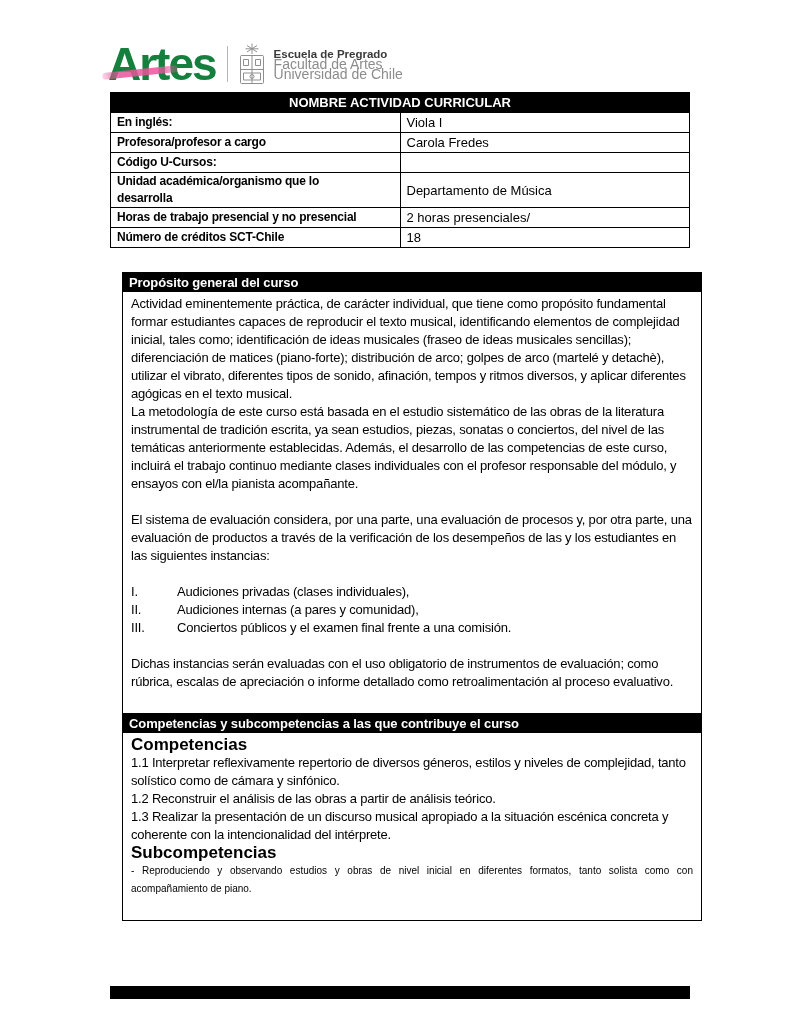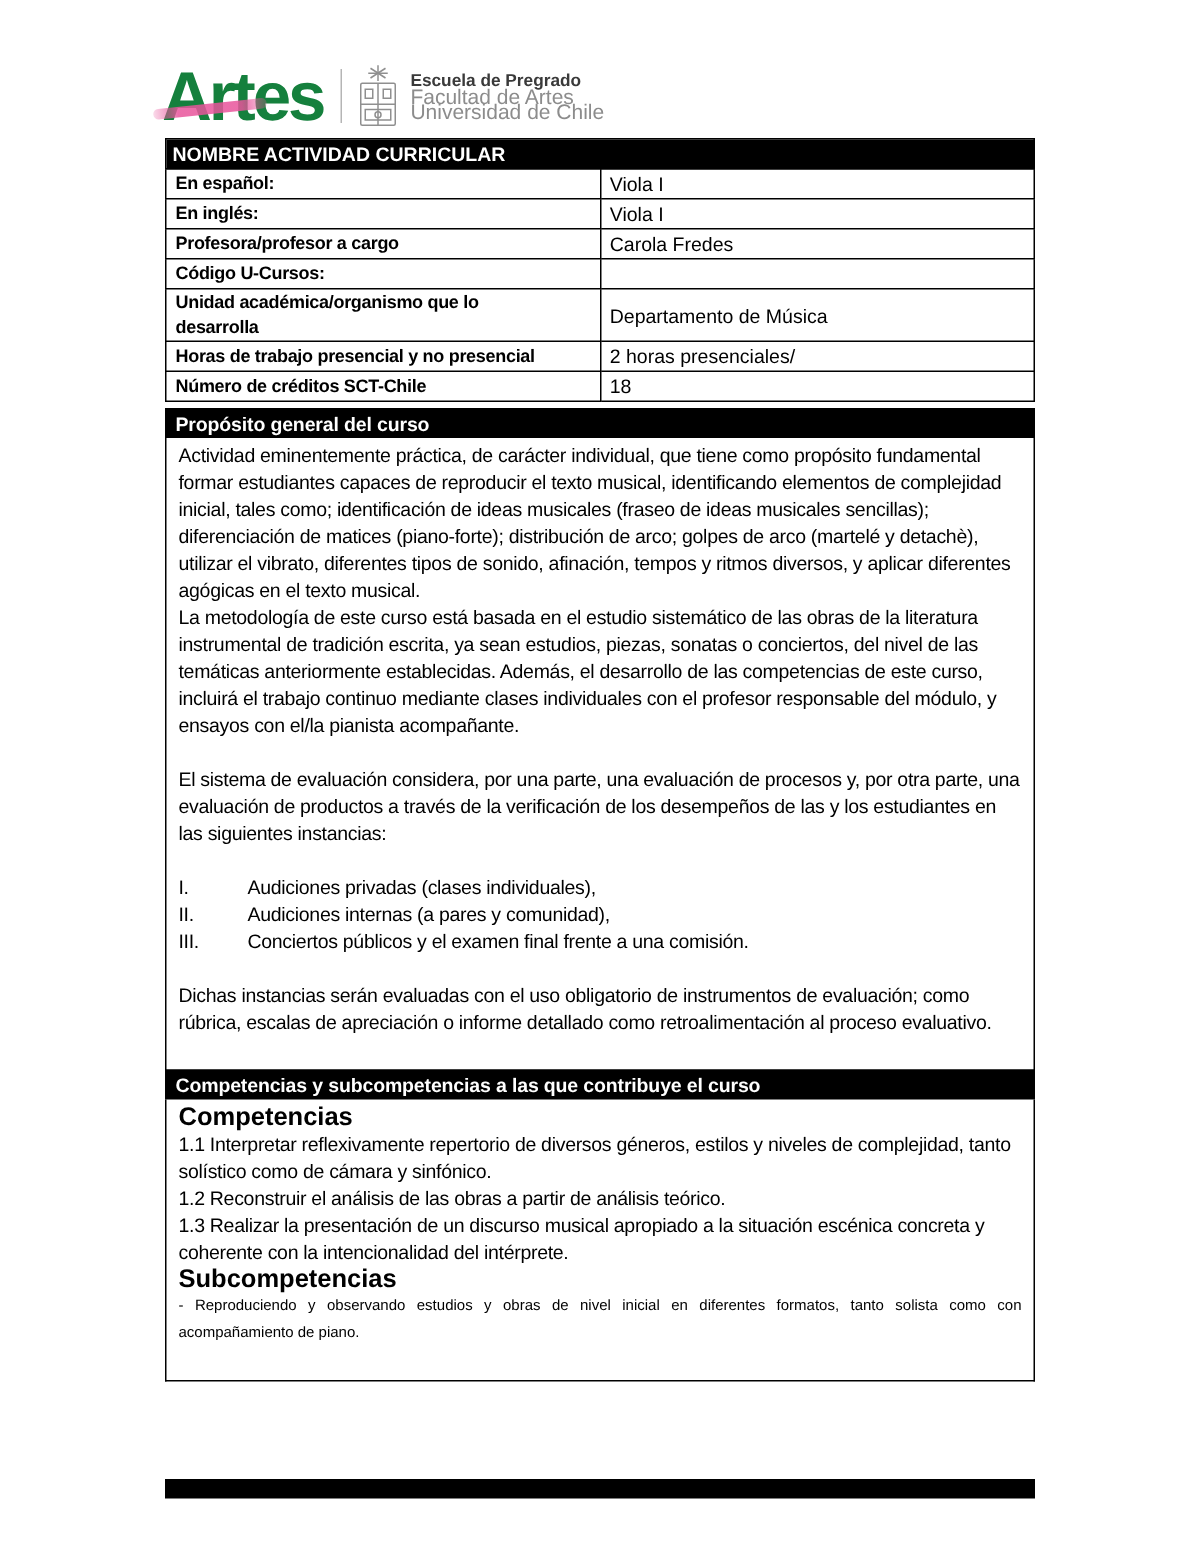--- a/index.html
+++ b/index.html
@@ -28,30 +28,30 @@
   .org-main{font-size:11.5px;font-weight:700;color:#3a3a3a;line-height:12px;}
   .org-sub{font-size:14px;color:#8c8c8c;line-height:9.5px;}
 
   
   .info-table{
     position:absolute;left:110px;top:92px;width:580px;
     border-collapse:collapse;table-layout:fixed;
   }
   .info-table th,.info-table td{border:1.6px solid #000;}
   .tbl-head{
-    background:#000;color:#fff;text-align:left;
-    font-size:13px;font-weight:700;padding:2px 4px;height:15px;letter-spacing:0;
+    background:#000;color:#fff;text-align:center;
+    font-size:13px;font-weight:700;padding:2px 18px;height:15px;letter-spacing:0;
   }
   .info-table td{padding:0 6px;line-height:17px;height:19px;vertical-align:middle;}
   td.lbl{width:298px;font-weight:700;font-size:12px;letter-spacing:-0.2px;}
   td.lbl.prewrap{white-space:pre-line;}
   td.val{font-size:13px;}
 
   
-  .section{position:absolute;left:110px;width:580px;}
+  .section{position:absolute;left:122px;width:580px;}
   .bar{
     background:#000;color:#fff;font-weight:700;font-size:13px;
     padding:3px 7px 2px;letter-spacing:-0.1px;
   }
   .section-body{
     border:1.6px solid #000;border-top:none;
     padding:3px 8px 22px;font-size:13px;line-height:18px;letter-spacing:-0.2px;
   }
   .section-body p{margin:0;}
   p.gap-before{margin-top:18px;}
@@ -94,24 +94,20 @@
       <div class="org-main">Escuela de Pregrado</div>
       <div class="org-sub">Facultad de Artes</div>
       <div class="org-sub">Universidad de Chile</div>
     </div>
   </div>
 
   <table class="info-table">
     <tbody>
         <tr>
       <th class="tbl-head" colspan="2">NOMBRE ACTIVIDAD CURRICULAR</th>
-    </tr>
-    <tr>
-      <td class="lbl">En español:</td>
-      <td class="val">Viola I</td>
     </tr>
     <tr>
       <td class="lbl">En inglés:</td>
       <td class="val">Viola I</td>
     </tr>
     <tr>
       <td class="lbl">Profesora/profesor a cargo</td>
       <td class="val">Carola Fredes</td>
     </tr>
     <tr>

